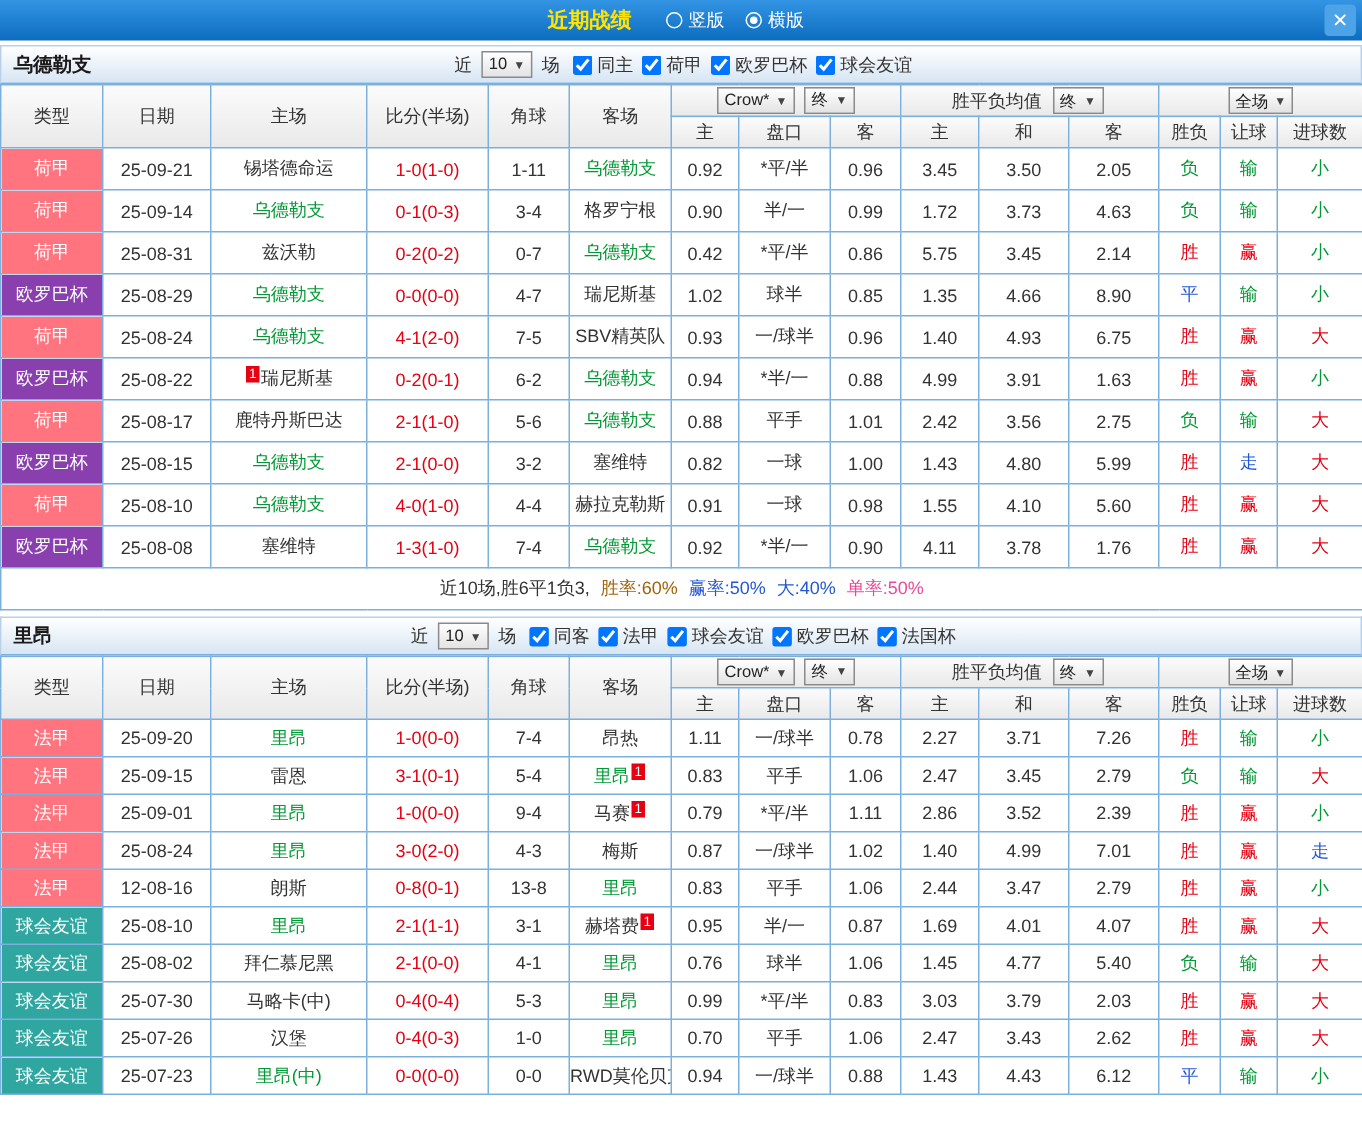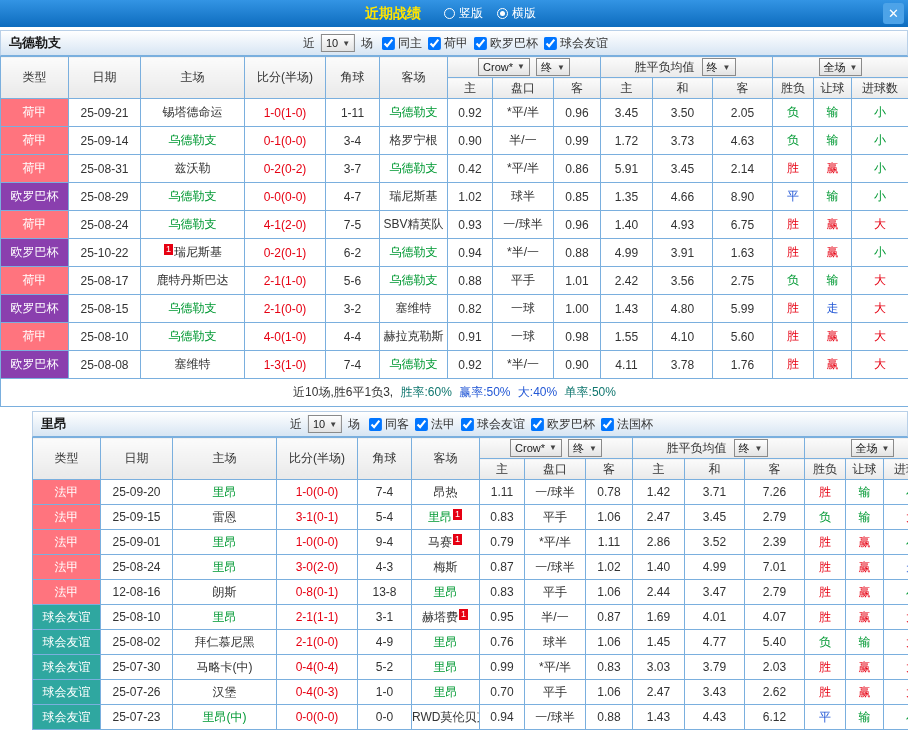--- a/index.html
+++ b/index.html
@@ -26,21 +26,21 @@
     content:""; position:absolute; left:2px; top:2px; width:5px; height:5px;
     border-radius:50%; background:#fff;
   }
   .close {
     position:absolute; right:4px; top:3px; width:21px; height:21px;
     background:#4da3e8; border-radius:3px; color:#fff; font-weight:bold;
     text-align:center; line-height:21px; font-size:13px; cursor:pointer;
   }
   
   .section { margin-top:3px; }
-  .section + .section { margin-top:4px;margin-left:32px; }
+  .section + .section { margin-top:4px; }
   .section-bar {
     height:26px; background:linear-gradient(#ffffff,#d7e5f3);
     border:1px solid #b9d0e8; border-bottom:1px solid #7aafde;
     display:flex; align-items:center; position:relative;
   }
   .team-title { font-size:13px; font-weight:bold; color:#1a1a1a; padding-left:8px; }
   .filters {
     position:absolute; left:50%; transform:translateX(-50%);
     display:flex; align-items:center; white-space:nowrap; color:#333;
   }
@@ -192,44 +192,44 @@
             <td>3.50</td>
             <td>2.05</td>
             <td style="color:#009933">负</td>
             <td style="color:#009933">输</td>
             <td style="color:#009933">小</td>
           </tr>
           <tr>
             <td class="league" style="background:#ff747e">荷甲</td>
             <td>25-09-14</td>
             <td><span class="focal">乌德勒支</span></td>
-            <td class="score">0-1(0-0)</td>
+            <td class="score">0-1(0-3)</td>
             <td>3-4</td>
             <td><span class="">格罗宁根</span></td>
             <td>0.90</td>
             <td>半/一</td>
             <td>0.99</td>
             <td>1.72</td>
             <td>3.73</td>
             <td>4.63</td>
             <td style="color:#009933">负</td>
             <td style="color:#009933">输</td>
             <td style="color:#009933">小</td>
           </tr>
           <tr>
             <td class="league" style="background:#ff747e">荷甲</td>
             <td>25-08-31</td>
             <td><span class="">兹沃勒</span></td>
             <td class="score">0-2(0-2)</td>
-            <td>3-7</td>
+            <td>0-7</td>
             <td><span class="focal">乌德勒支</span></td>
             <td>0.42</td>
             <td>*平/半</td>
             <td>0.86</td>
-            <td>5.91</td>
+            <td>5.75</td>
             <td>3.45</td>
             <td>2.14</td>
             <td style="color:#e60012">胜</td>
             <td style="color:#e60012">赢</td>
             <td style="color:#009933">小</td>
           </tr>
           <tr>
             <td class="league" style="background:#8a3fae">欧罗巴杯</td>
             <td>25-08-29</td>
             <td><span class="focal">乌德勒支</span></td>
@@ -258,21 +258,21 @@
             <td>0.96</td>
             <td>1.40</td>
             <td>4.93</td>
             <td>6.75</td>
             <td style="color:#e60012">胜</td>
             <td style="color:#e60012">赢</td>
             <td style="color:#e60012">大</td>
           </tr>
           <tr>
             <td class="league" style="background:#8a3fae">欧罗巴杯</td>
-            <td>25-10-22</td>
+            <td>25-08-22</td>
             <td><span class="badge">1</span><span class="">瑞尼斯基</span></td>
             <td class="score">0-2(0-1)</td>
             <td>6-2</td>
             <td><span class="focal">乌德勒支</span></td>
             <td>0.94</td>
             <td>*半/一</td>
             <td>0.88</td>
             <td>4.99</td>
             <td>3.91</td>
             <td>1.63</td>
@@ -342,21 +342,21 @@
             <td>*半/一</td>
             <td>0.90</td>
             <td>4.11</td>
             <td>3.78</td>
             <td>1.76</td>
             <td style="color:#e60012">胜</td>
             <td style="color:#e60012">赢</td>
             <td style="color:#e60012">大</td>
           </tr>
           <tr>
-            <td colspan="15" class="summary"><span style="color:#333333">近10场,胜6平1负3, </span><span style="color:#0f766e">胜率:60% </span><span style="color:#2257d5">赢率:50% </span><span style="color:#2257d5">大:40% </span><span style="color:#0f766e">单率:50%</span></td>
+            <td colspan="15" class="summary"><span style="color:#333333">近10场,胜6平1负3, </span><span style="color:#a16207">胜率:60% </span><span style="color:#2257d5">赢率:50% </span><span style="color:#2257d5">大:40% </span><span style="color:#ec4899">单率:50%</span></td>
           </tr>
         </tbody>
       </table>
     </div>
     <div class="section s1">
       <div class="section-bar">
         <span class="team-title">里昂</span>
         <div class="filters">
           <span class="lbl">近</span>
           <span class="sel-box">
@@ -444,21 +444,21 @@
           <tr>
             <td class="league" style="background:#ff747e">法甲</td>
             <td>25-09-20</td>
             <td><span class="focal">里昂</span></td>
             <td class="score">1-0(0-0)</td>
             <td>7-4</td>
             <td><span class="">昂热</span></td>
             <td>1.11</td>
             <td>一/球半</td>
             <td>0.78</td>
-            <td>1.42</td>
+            <td>2.27</td>
             <td>3.71</td>
             <td>7.26</td>
             <td style="color:#e60012">胜</td>
             <td style="color:#009933">输</td>
             <td style="color:#009933">小</td>
           </tr>
           <tr>
             <td class="league" style="background:#ff747e">法甲</td>
             <td>25-09-15</td>
             <td><span class="">雷恩</span></td>
@@ -541,38 +541,38 @@
             <td>4.07</td>
             <td style="color:#e60012">胜</td>
             <td style="color:#e60012">赢</td>
             <td style="color:#e60012">大</td>
           </tr>
           <tr>
             <td class="league" style="background:#2fa7a0">球会友谊</td>
             <td>25-08-02</td>
             <td><span class="">拜仁慕尼黑</span></td>
             <td class="score">2-1(0-0)</td>
-            <td>4-9</td>
+            <td>4-1</td>
             <td><span class="focal">里昂</span></td>
             <td>0.76</td>
             <td>球半</td>
             <td>1.06</td>
             <td>1.45</td>
             <td>4.77</td>
             <td>5.40</td>
             <td style="color:#009933">负</td>
             <td style="color:#009933">输</td>
             <td style="color:#e60012">大</td>
           </tr>
           <tr>
             <td class="league" style="background:#2fa7a0">球会友谊</td>
             <td>25-07-30</td>
             <td><span class="">马略卡(中)</span></td>
             <td class="score">0-4(0-4)</td>
-            <td>5-2</td>
+            <td>5-3</td>
             <td><span class="focal">里昂</span></td>
             <td>0.99</td>
             <td>*平/半</td>
             <td>0.83</td>
             <td>3.03</td>
             <td>3.79</td>
             <td>2.03</td>
             <td style="color:#e60012">胜</td>
             <td style="color:#e60012">赢</td>
             <td style="color:#e60012">大</td>

